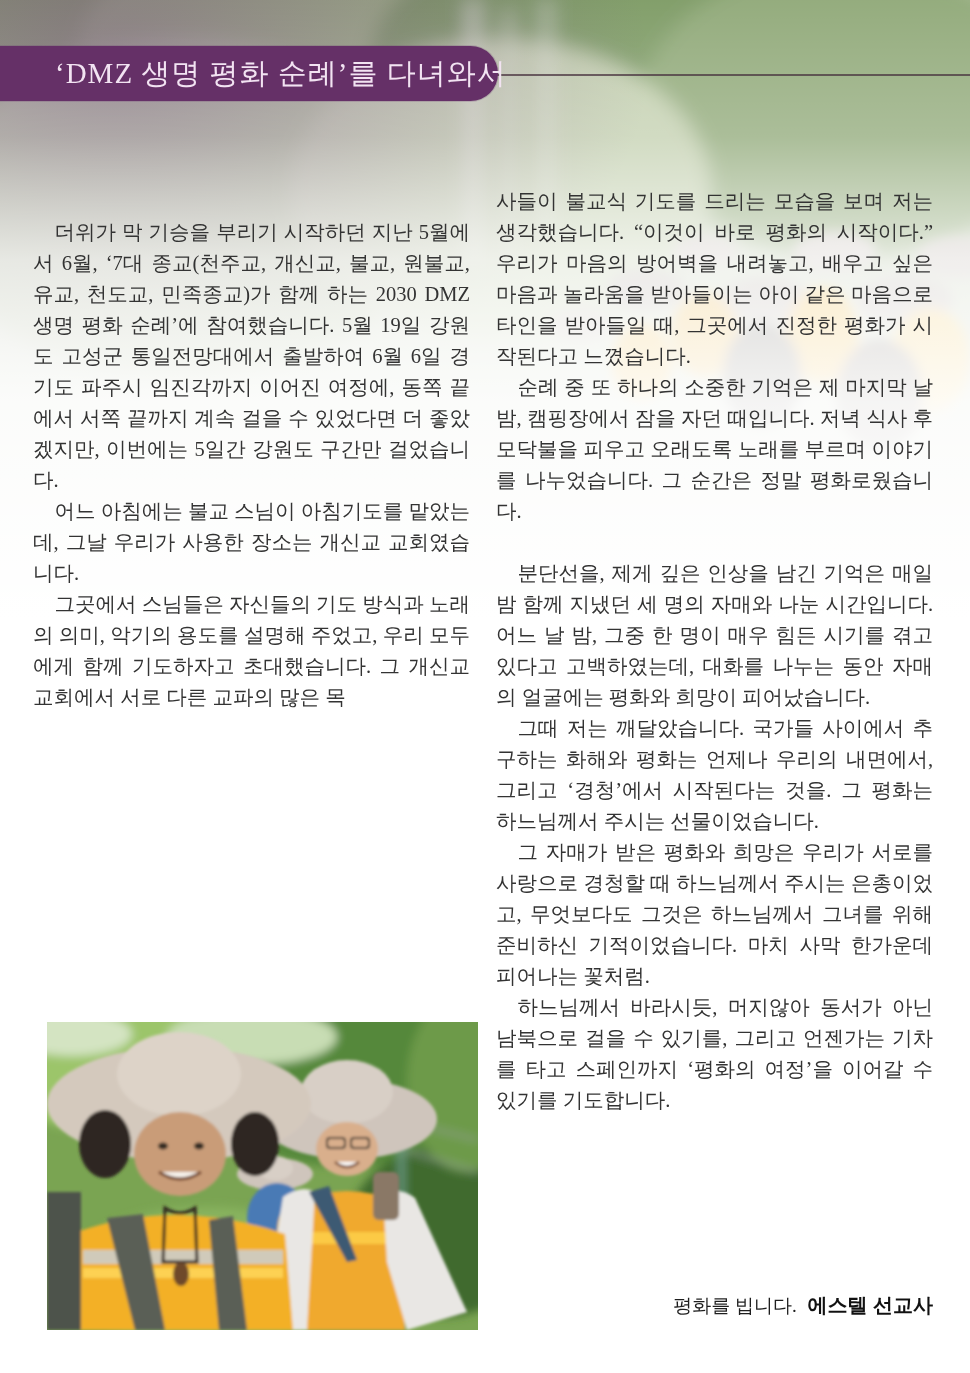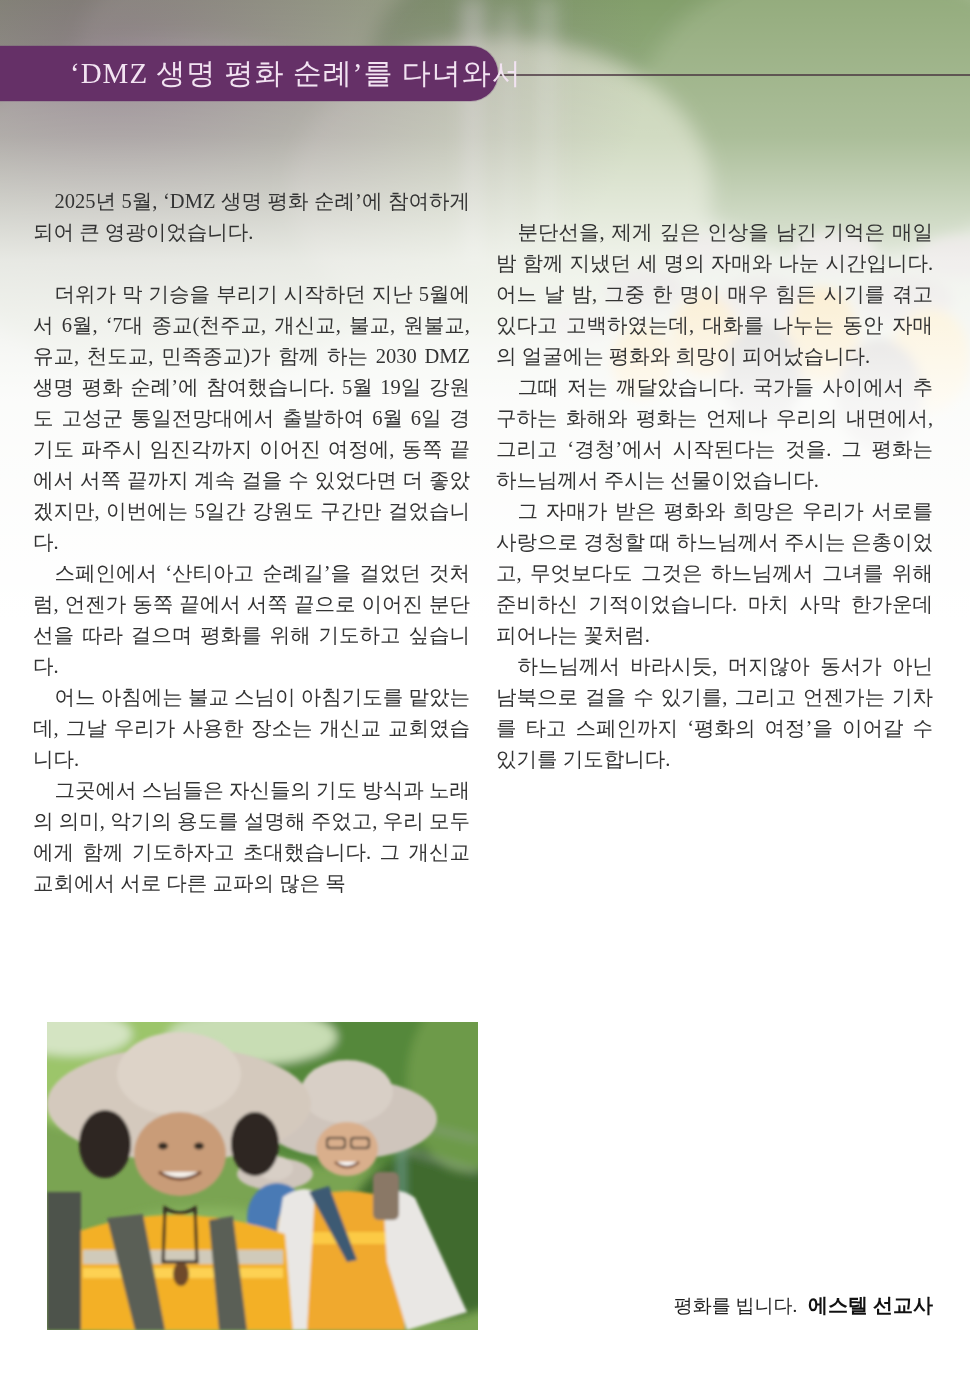--- a/index.html
+++ b/index.html
@@ -7,21 +7,21 @@
     width:970px;height:1373px;position:relative;background:#ffffff;overflow:hidden;
     font-family:"Liberation Serif", serif;
   }
   
   .hero{position:absolute;top:0;left:0;width:970px;height:620px;z-index:0;}
   
   .header-rule{position:absolute;top:74px;left:480px;width:490px;height:2px;background:#4a3440;opacity:.75;z-index:2;}
   .banner{
     position:absolute;top:46px;left:0;width:498px;height:55px;background:#653067;
     border-radius:0 28px 28px 0;display:flex;align-items:center;box-sizing:border-box;
-    padding-left:70px;z-index:3;box-shadow:0 0 0 1px rgba(101,48,103,.2);
+    padding-left:55px;z-index:3;box-shadow:0 0 0 1px rgba(101,48,103,.2);
   }
   .banner-title{
     font-family:"Liberation Serif", serif;font-size:29px;color:#f2e3f2;letter-spacing:1px;white-space:nowrap;
   }
   
   .col{
     position:absolute;top:186px;font-size:20.5px;line-height:31px;color:#333333;
     text-align:justify;z-index:2;word-break:break-all;
   }
   .col-left{left:33px;width:437px;}
@@ -30,21 +30,21 @@
   .col p.no-indent{text-indent:0;}
   .col p.gap{margin-top:31px;}
   
   .selfie{position:absolute;left:47px;top:1022px;z-index:2;}
   
   .signature{
     position:absolute;top:1292px;left:496px;width:437px;text-align:right;z-index:4;
     font-size:19px;color:#1e1e1e;
   }
   .signature .sig-name{
-    font-family:Liberation Serif, serif;font-weight:bold;font-size:20px;margin-left:6px;color:#111;
+    font-family:Liberation Sans, sans-serif;font-weight:bold;font-size:20px;margin-left:6px;color:#111;
   }
 </style>
 </head>
 <body>
 
 <svg class="hero" width="970" height="620" viewBox="0 0 970 620" aria-hidden="true">
   <defs>
     <filter id="b10" x="-30%" y="-30%" width="160%" height="160%">
         <feGaussianBlur stdDeviation="10"></feGaussianBlur>
       </filter>
@@ -95,28 +95,28 @@
   <rect width="970" height="620" fill="url(#whiteFade)"></rect>
 </svg>
 
 <div class="header-rule"></div>
 
 <div class="banner">
   <span class="banner-title">‘DMZ 생명 평화 순례’를 다녀와서</span>
 </div>
 
 <div class="col col-left">
-  <p>2025년 5월, ‘DMZ 생명 평화 순례’에 참여하게 되어 큰 영광이었습니다.</p>
   <p class="gap">더위가 막 기승을 부리기 시작하던 지난 5월에서 6월, ‘7대 종교(천주교, 개신교, 불교, 원불교, 유교, 천도교, 민족종교)가 함께 하는 2030 DMZ 생명 평화 순례’에 참여했습니다. 5월 19일 강원도 고성군 통일전망대에서 출발하여 6월 6일 경기도 파주시 임진각까지 이어진 여정에, 동쪽 끝에서 서쪽 끝까지 계속 걸을 수 있었다면 더 좋았겠지만, 이번에는 5일간 강원도 구간만 걸었습니다.</p>
-  <p>스페인에서 ‘산티아고 순례길’을 걸었던 것처럼, 언젠가 동쪽 끝에서 서쪽 끝으로 이어진 분단선을 따라 걸으며 평화를 위해 기도하고 싶습니다.</p>
   <p>어느 아침에는 불교 스님이 아침기도를 맡았는데, 그날 우리가 사용한 장소는 개신교 교회였습니다.</p>
   <p>그곳에서 스님들은 자신들의 기도 방식과 노래의 의미, 악기의 용도를 설명해 주었고, 우리 모두에게 함께 기도하자고 초대했습니다. 그 개신교 교회에서 서로 다른 교파의 많은 목</p>
 </div>
 
 <div class="col col-right">
+  <p class="no-indent">사들이 불교식 기도를 드리는 모습을 보며 저는 생각했습니다. “이것이 바로 평화의 시작이다.” 우리가 마음의 방어벽을 내려놓고, 배우고 싶은 마음과 놀라움을 받아들이는 아이 같은 마음으로 타인을 받아들일 때, 그곳에서 진정한 평화가 시작된다고 느꼈습니다.</p>
+  <p>순례 중 또 하나의 소중한 기억은 제 마지막 날 밤, 캠핑장에서 잠을 자던 때입니다. 저녁 식사 후 모닥불을 피우고 오래도록 노래를 부르며 이야기를 나누었습니다. 그 순간은 정말 평화로웠습니다.</p>
   <p class="gap">분단선을, 제게 깊은 인상을 남긴 기억은 매일 밤 함께 지냈던 세 명의 자매와 나눈 시간입니다. 어느 날 밤, 그중 한 명이 매우 힘든 시기를 겪고 있다고 고백하였는데, 대화를 나누는 동안 자매의 얼굴에는 평화와 희망이 피어났습니다.</p>
   <p>그때 저는 깨달았습니다. 국가들 사이에서 추구하는 화해와 평화는 언제나 우리의 내면에서, 그리고 ‘경청’에서 시작된다는 것을. 그 평화는 하느님께서 주시는 선물이었습니다.</p>
   <p>그 자매가 받은 평화와 희망은 우리가 서로를 사랑으로 경청할 때 하느님께서 주시는 은총이었고, 무엇보다도 그것은 하느님께서 그녀를 위해 준비하신 기적이었습니다. 마치 사막 한가운데 피어나는 꽃처럼.</p>
   <p>하느님께서 바라시듯, 머지않아 동서가 아닌 남북으로 걸을 수 있기를, 그리고 언젠가는 기차를 타고 스페인까지 ‘평화의 여정’을 이어갈 수 있기를 기도합니다.</p>
 </div>
 
 <svg class="selfie" width="431" height="308" viewBox="0 0 431 308" aria-hidden="true">
   <defs>
     <filter id="sb5" x="-30%" y="-30%" width="160%" height="160%">
         <feGaussianBlur stdDeviation="5"></feGaussianBlur>

